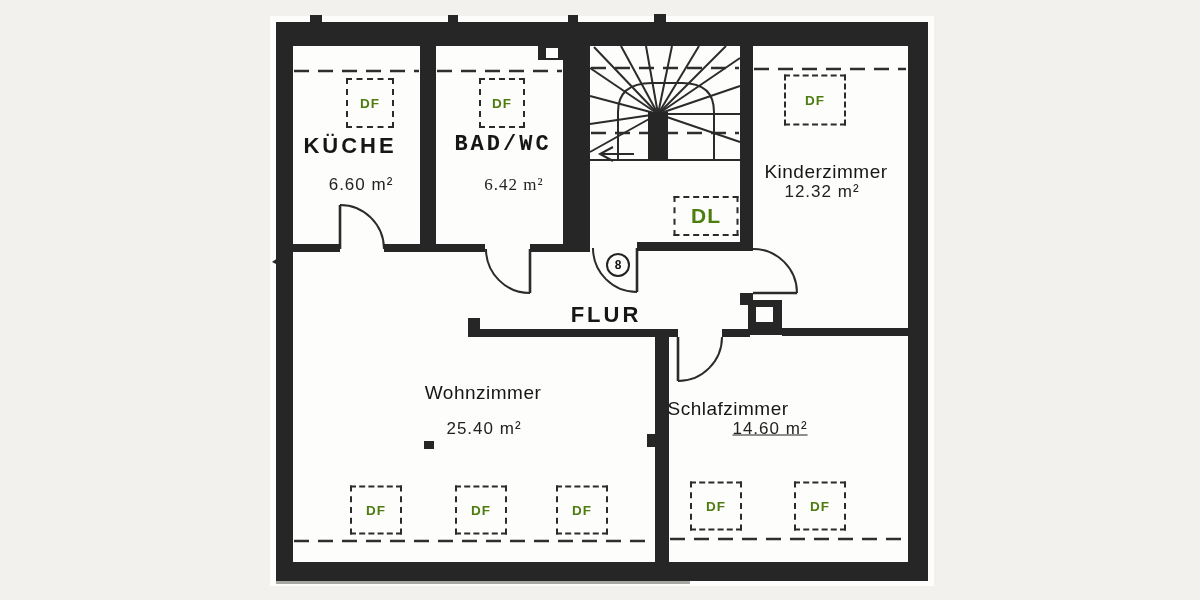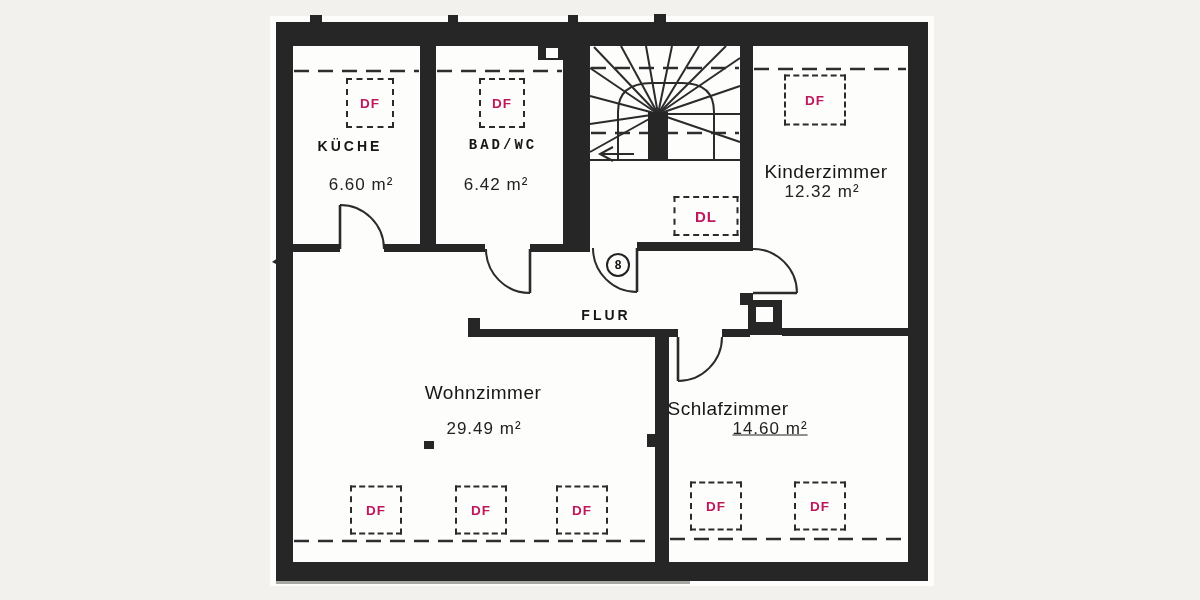--- a/index.html
+++ b/index.html
@@ -5,29 +5,29 @@
   html,body{margin:0;padding:0;background:#e9e8e5;}
   .stage{
     position:relative;width:1200px;height:600px;overflow:hidden;
     background:#f2f1ee;
     font-family:"Liberation Sans", sans-serif;
     color:#1d1d1d;
   }
   .stage svg{position:absolute;left:0;top:0;}
   .lbl{position:absolute;transform:translate(-50%,-50%);white-space:nowrap;line-height:1;}
   .room-name{font-size:19px;font-weight:400;letter-spacing:.5px;color:#161616;}
-  .room-name.caps{font-weight:600;font-size:14px;letter-spacing:3px;}
+  .room-name.caps{font-weight:600;font-size:22px;letter-spacing:3px;}
   .room-area{font-size:17px;font-weight:500;letter-spacing:1px;color:#222;}
   .flur{font-size:17px;font-weight:600;letter-spacing:3.5px;}
   .dash-box{
     position:absolute;transform:translate(-50%,-50%);
     border:2.5px dashed #2b2b2b;display:flex;align-items:center;justify-content:center;
     background:transparent;
   }
-  .dash-box span{font-size:13.5px;font-weight:600;letter-spacing:1px;color:#be185d;}
+  .dash-box span{font-size:13.5px;font-weight:600;letter-spacing:1px;color:#4d7c0f;}
   .door-badge{
     position:absolute;transform:translate(-50%,-50%);
     width:20px;height:20px;border:2px solid #222;border-radius:50%;
     display:flex;align-items:center;justify-content:center;
     background:#fdfdfc;font-size:12px;font-weight:600;color:#111;
   }
 </style>
 </head>
 <body>
 
@@ -143,29 +143,29 @@
       <rect x="546" y="48" width="12" height="10"></rect>
     </g>
 
     <rect x="276" y="581" width="414" height="3" fill="#a8a7a4"></rect>
   </svg>
 
   <div class="lbl room-name caps" style="left:350px;top:146px;">KÜCHE</div>
   <div class="lbl room-area" style="left:361px;top:184px;">6.60 m²</div>
 
   <div class="lbl room-name caps" style="left:503px;top:145px;font-family:Liberation Mono, monospace;">BAD/WC</div>
-  <div class="lbl room-area" style="left:496px;top:184px;">6.42 m²</div>
+  <div class="lbl room-area" style="left:514px;top:184px;font-family:Liberation Serif, serif;">6.42 m²</div>
 
   <div class="lbl room-name" style="left:826px;top:171px;">Kinderzimmer</div>
   <div class="lbl room-area" style="left:822px;top:191px;">12.32 m²</div>
 
   <div class="lbl room-name caps flur" style="left:606px;top:315px;">FLUR</div>
 
   <div class="lbl room-name" style="left:483px;top:392px;">Wohnzimmer</div>
-  <div class="lbl room-area" style="left:484px;top:428px;">29.49 m²</div>
+  <div class="lbl room-area" style="left:484px;top:428px;">25.40 m²</div>
 
   <div class="lbl room-name" style="left:728px;top:408px;">Schlafzimmer</div>
   <div class="lbl room-area" style="left:770px;top:428px;text-decoration:underline;">14.60 m²</div>
 
   <div class="dash-box" style="left:370px;top:103px;width:44px;height:46px;">
     <span>DF</span>
   </div>
   <div class="dash-box" style="left:502px;top:103px;width:42px;height:46px;">
     <span>DF</span>
   </div>
@@ -182,20 +182,20 @@
     <span>DF</span>
   </div>
   <div class="dash-box" style="left:716px;top:506px;width:48px;height:45px;">
     <span>DF</span>
   </div>
   <div class="dash-box" style="left:820px;top:506px;width:48px;height:45px;">
     <span>DF</span>
   </div>
 
   <div class="dash-box" style="left:706px;top:216px;width:61px;height:36px;">
-    <span style="font-size:15px;">DL</span>
+    <span style="font-size:21px;">DL</span>
   </div>
 
   <div class="door-badge" style="left:618px;top:265px;">
     <span>8</span>
   </div>
 
 </div>
 
 </body></html>

